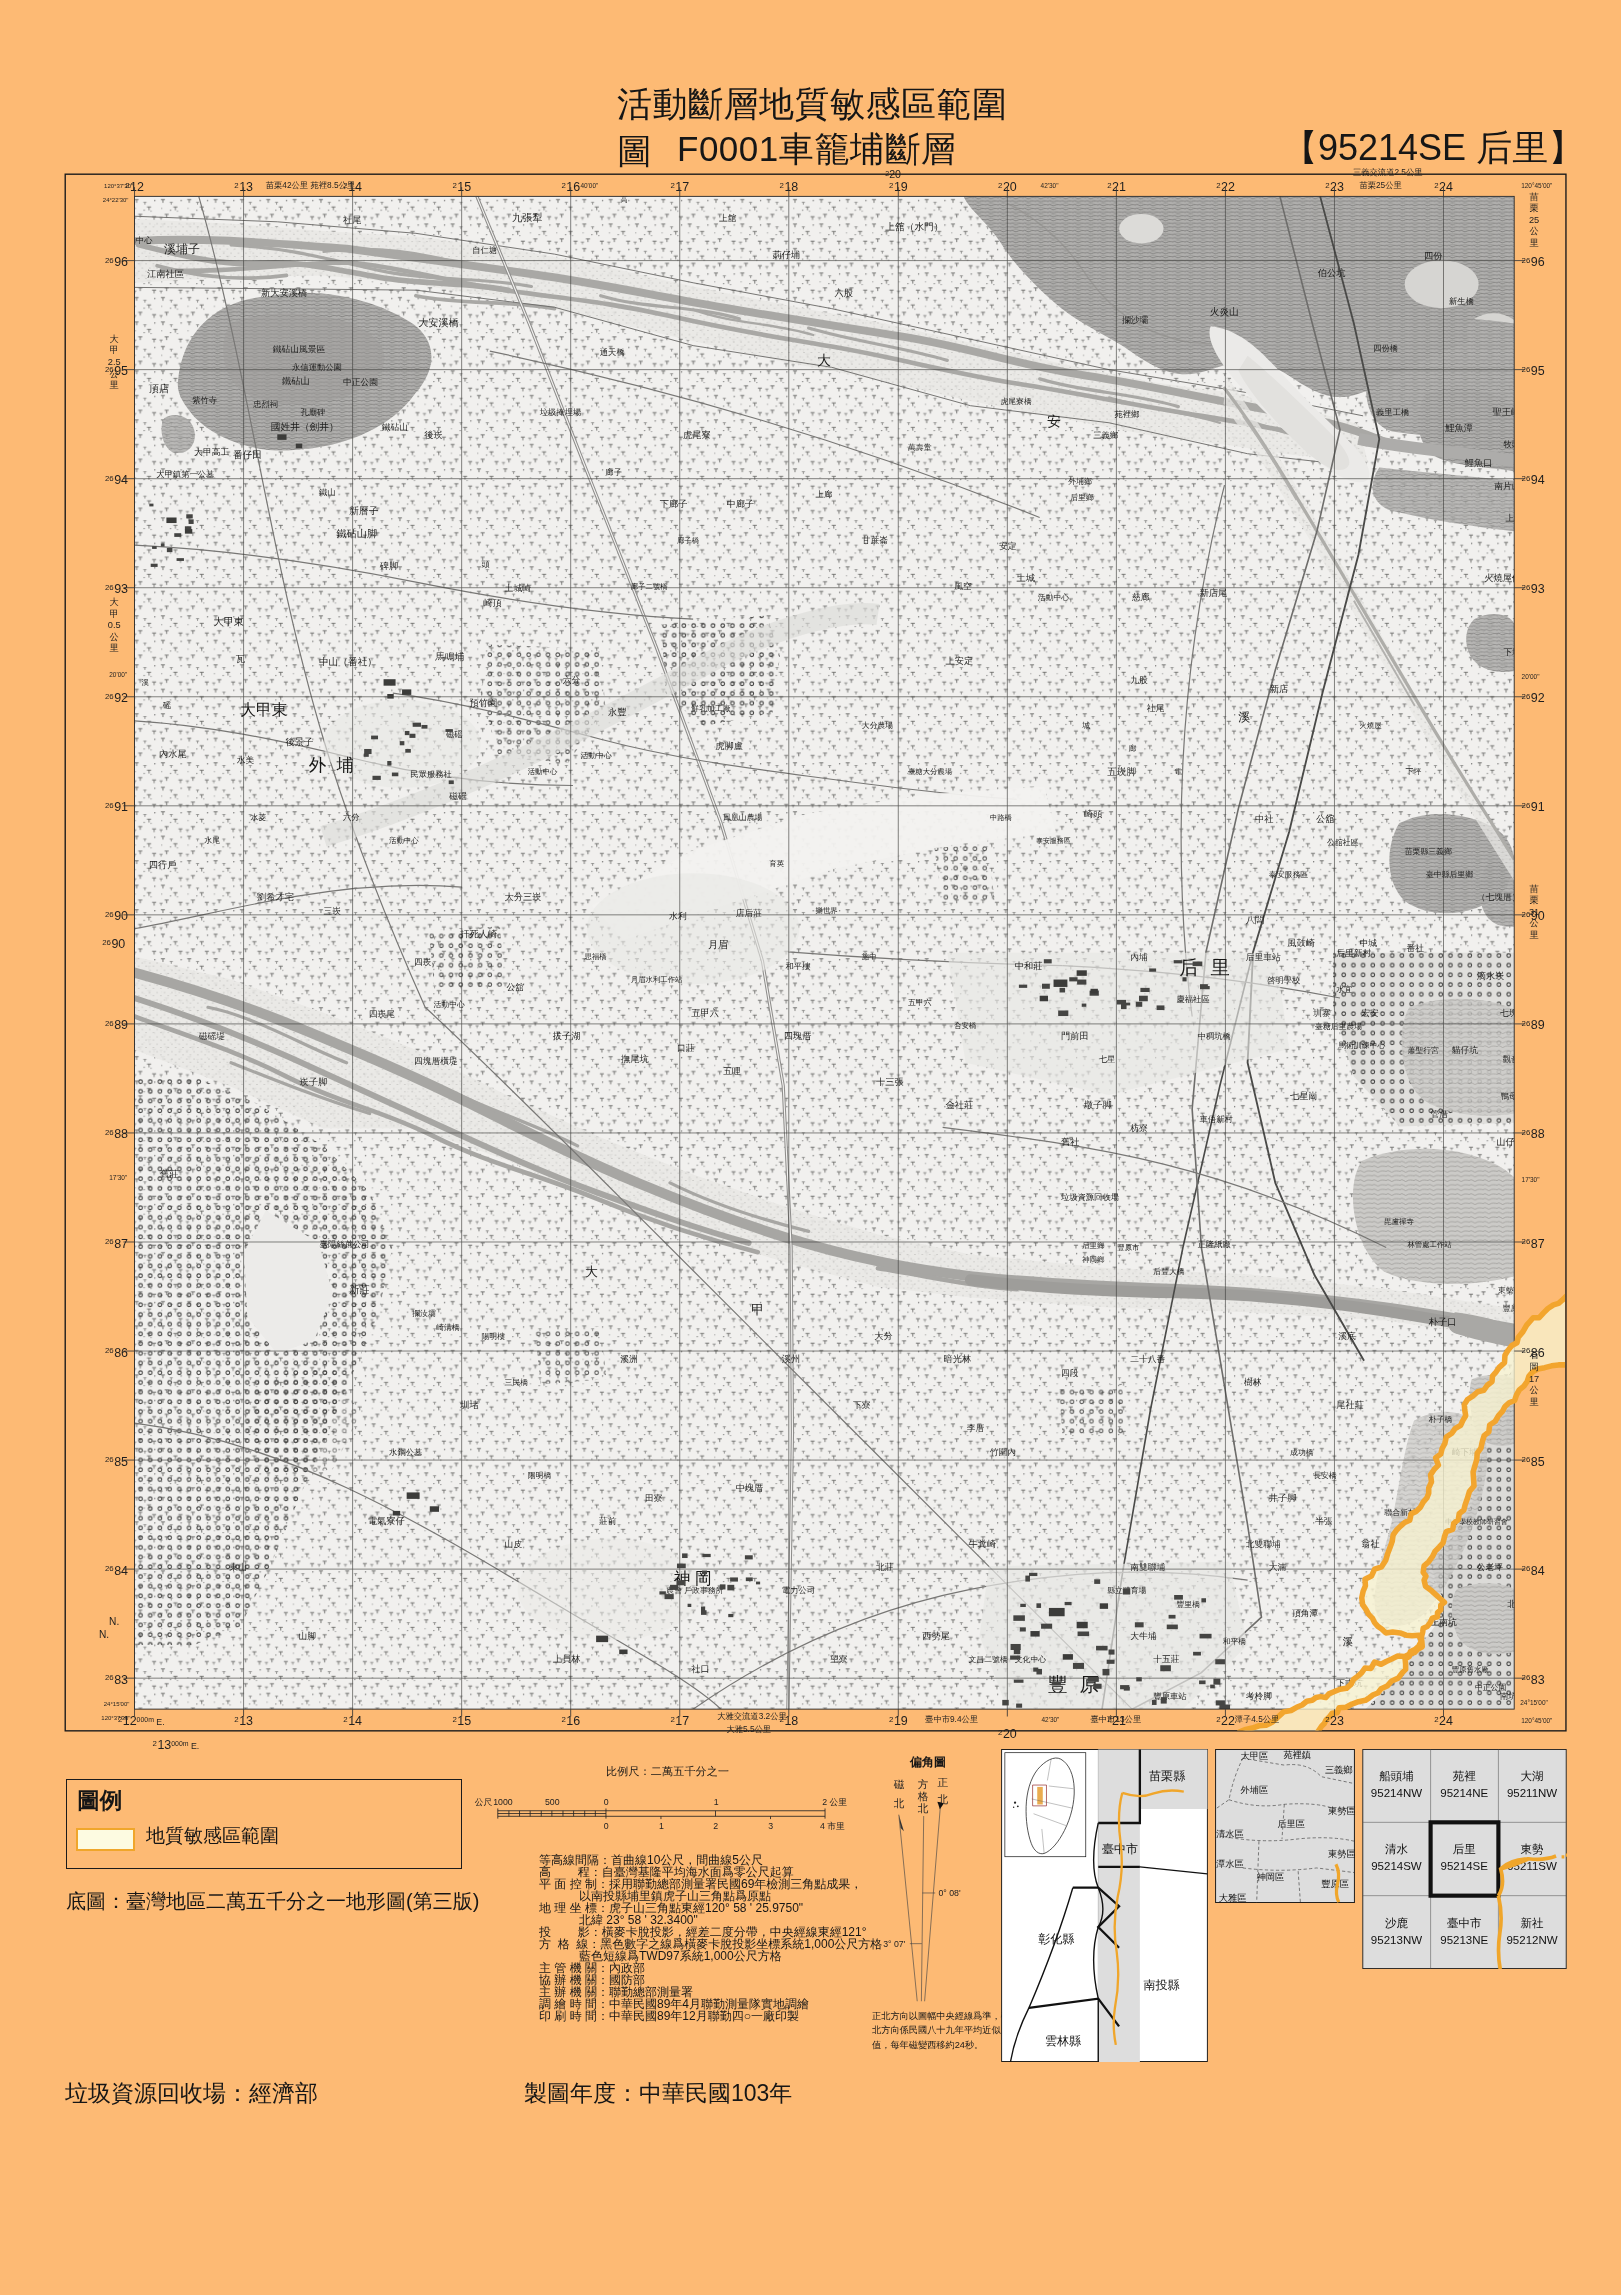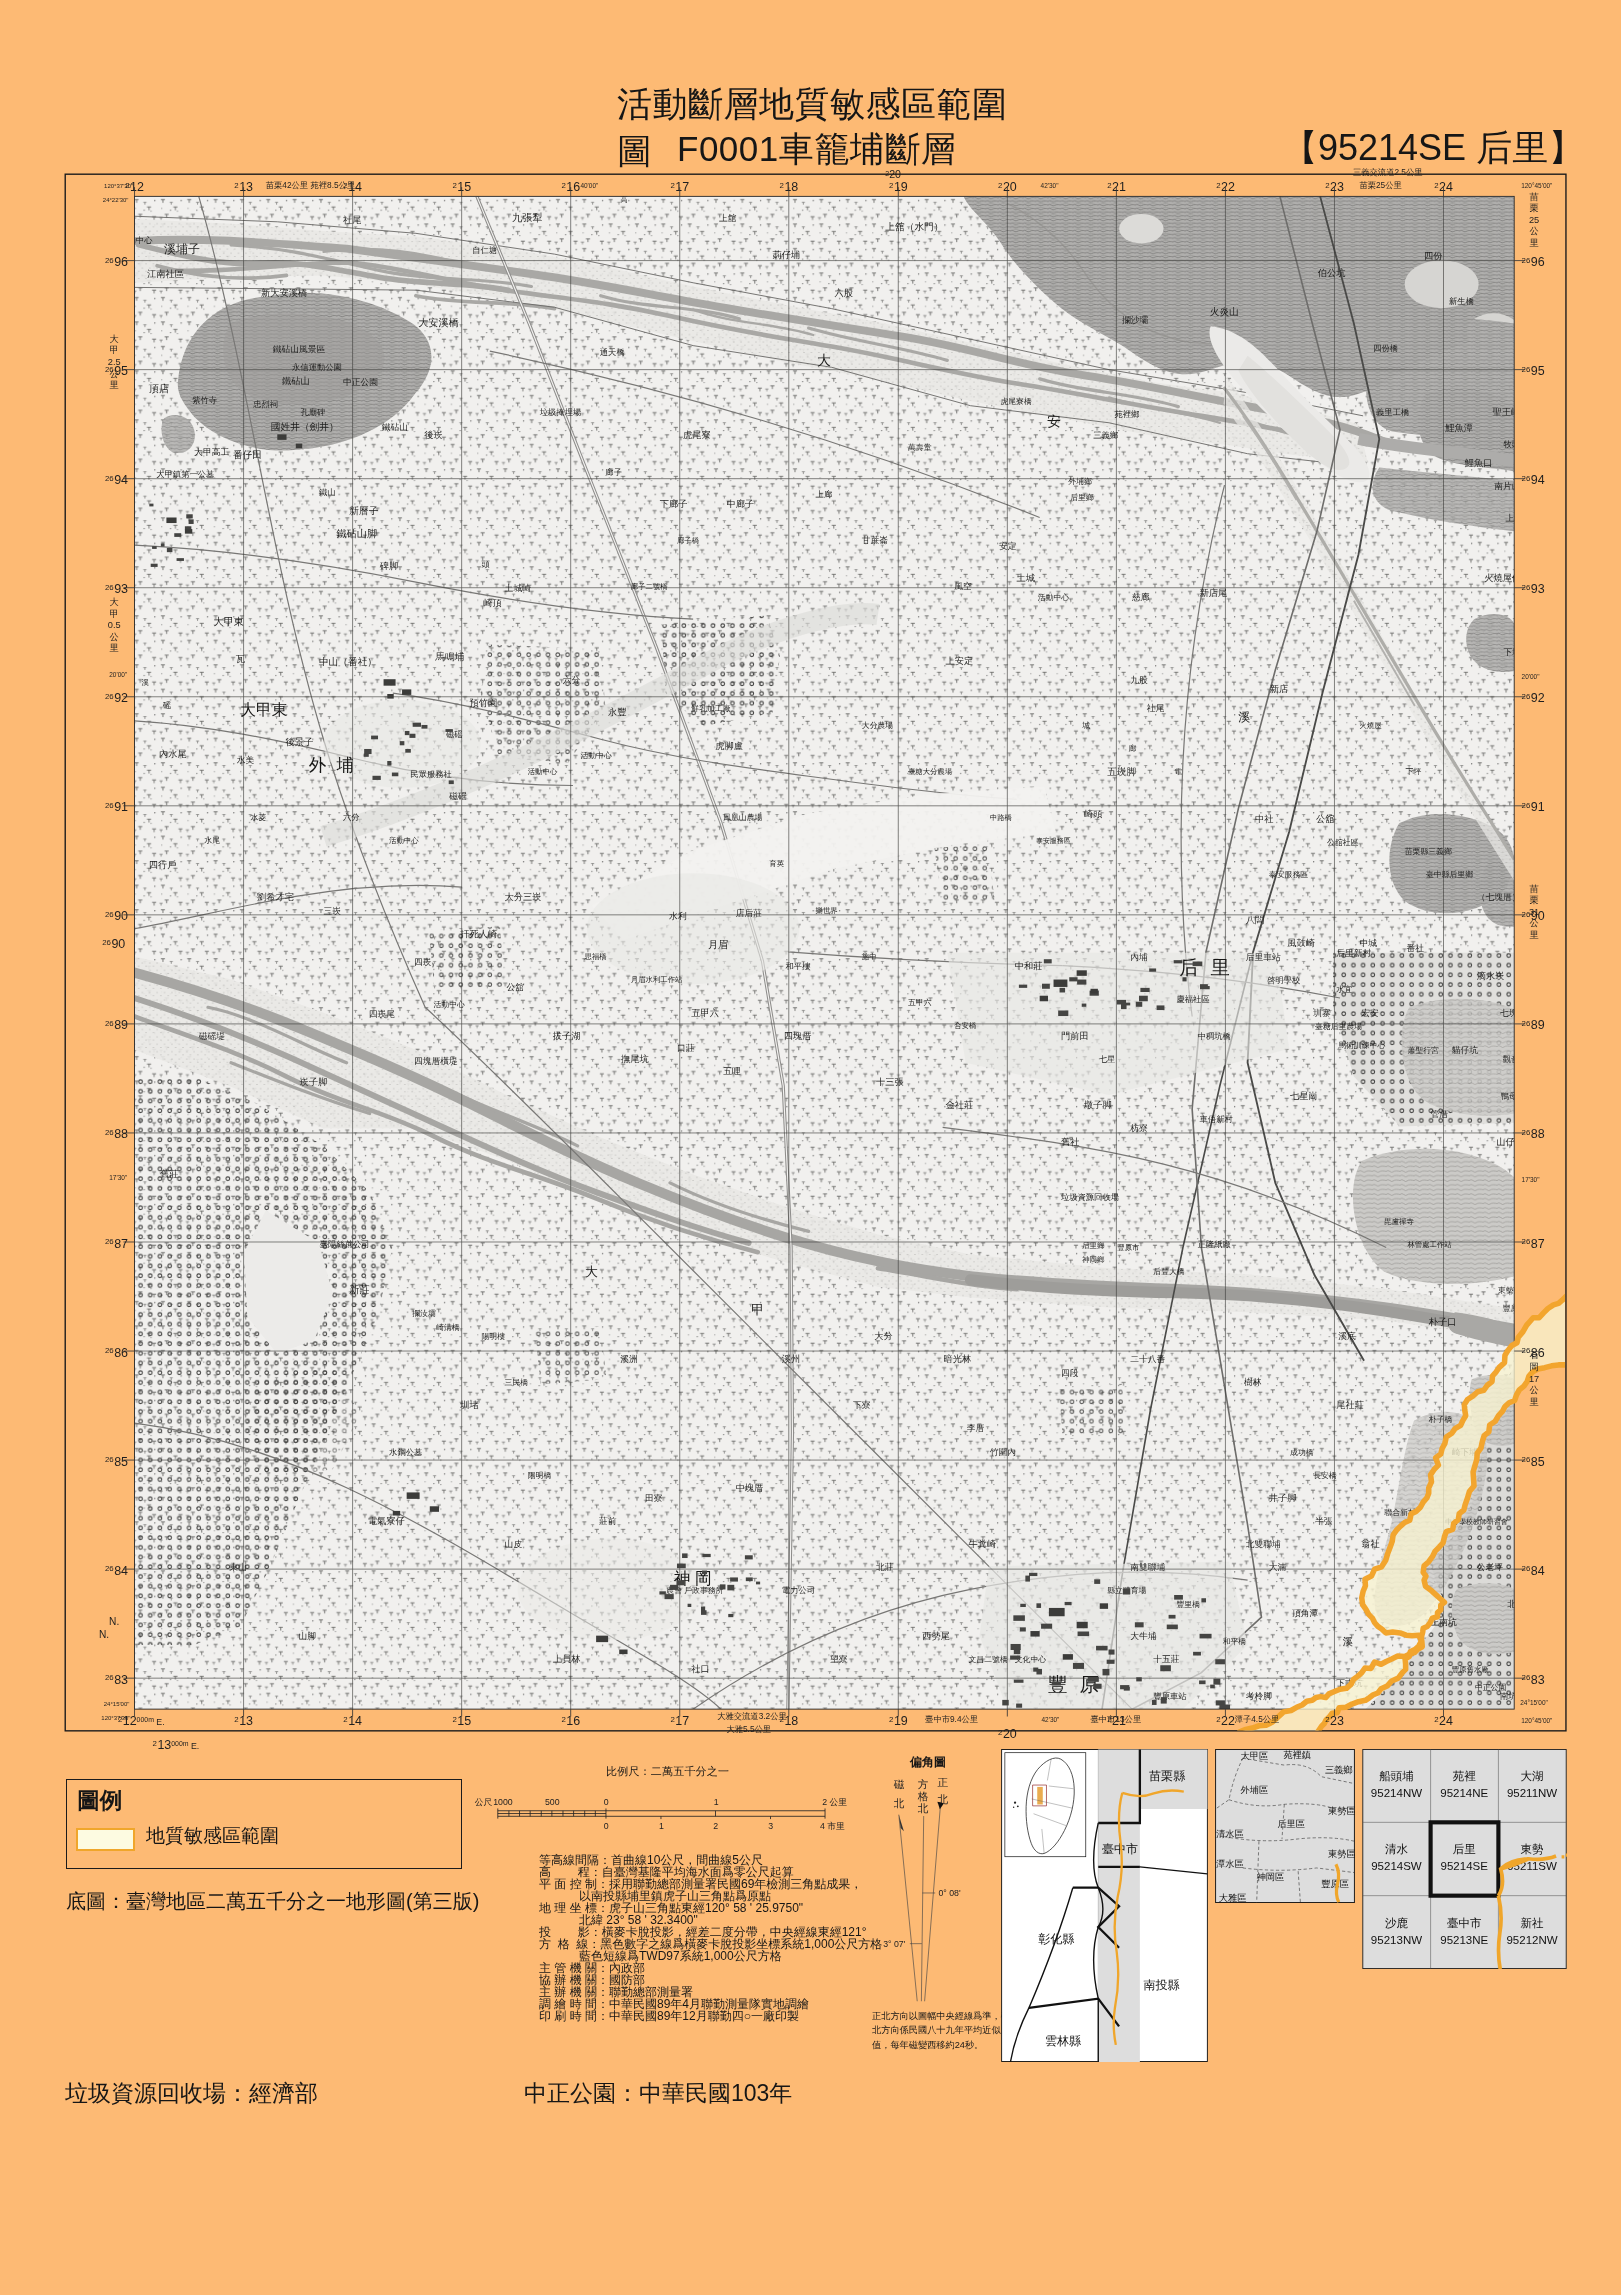--- a/index.html
+++ b/index.html
@@ -914,15 +914,15 @@
     </g>
 
     <rect x="148" y="159" width="147" height="159" fill="none" stroke="#111" stroke-width="9"></rect>
 
     <path d="M295 318 Q310 295 300 260 Q320 240 360 238 Q395 242 420 232 M300 260 Q330 252 360 238 M295 318 Q305 360 298 400 Q292 440 299 477" fill="none" stroke="#f0a62b" stroke-width="8"></path>
     <path d="M432 234 h6 M441 230 h4" fill="none" stroke="#f0a62b" stroke-width="7"></path>
   </svg>
 
   <div class="abs" style="left:65px;top:2078px;font-size:23px;color:#161616;">垃圾資源回收場：經濟部</div>
 
-  <div class="abs" style="left:524px;top:2078px;font-size:23px;color:#161616;">中正公園：中華民國103年</div>
+  <div class="abs" style="left:524px;top:2078px;font-size:23px;color:#161616;">製圖年度：中華民國103年</div>
 </div>
 
 
 </body></html>

